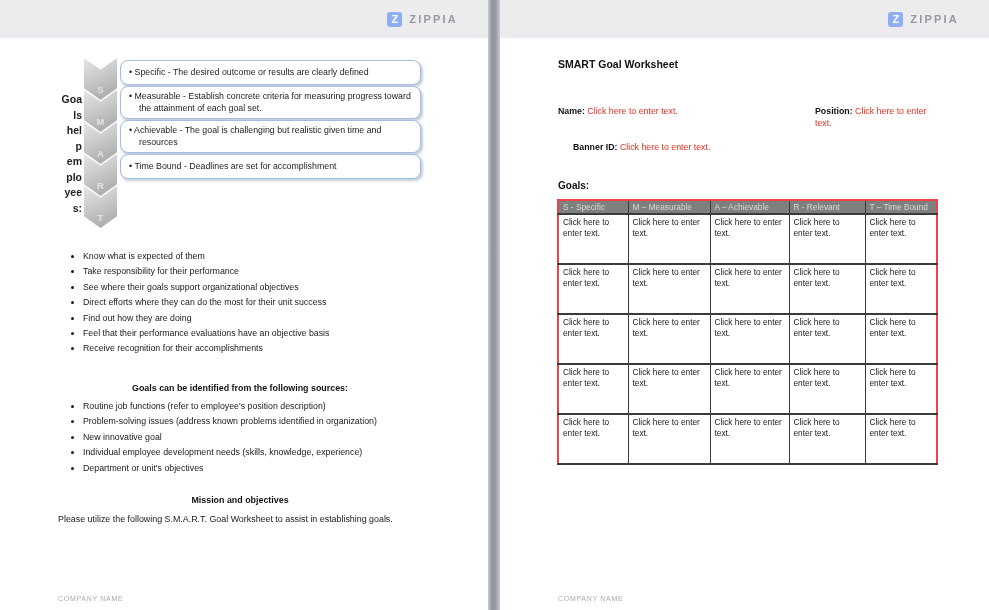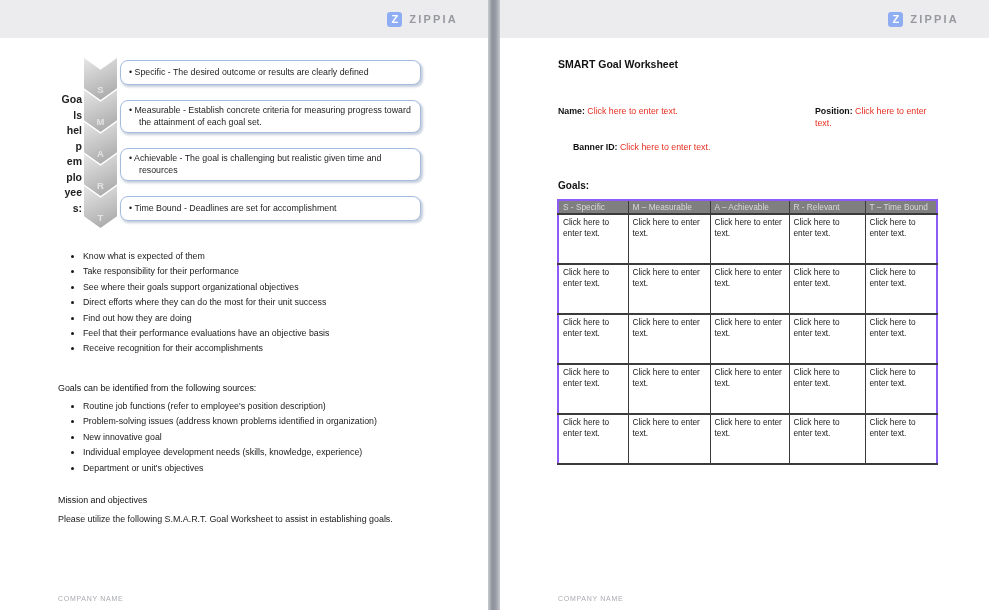--- a/index.html
+++ b/index.html
@@ -29,52 +29,52 @@
 
   .diagram { position:absolute; left:84px; top:58px; width:340px; height:168px; }
   .chevrons { position:absolute; left:0; top:0; width:33px; height:168px; }
   .chevron { position:absolute; left:0; width:33px; height:42px;
              clip-path:polygon(0 0, 50% 28%, 100% 0, 100% 72%, 50% 100%, 0 72%);
              background:linear-gradient(155deg,#e6e6e6 0%,#c2c2c2 55%,#a3a3a3 100%);
              display:flex; align-items:flex-end; justify-content:center; padding-bottom:5px;
              color:#e3e3e3; font-size:9.5px; font-weight:bold; }
   .chev-0{top:0;} .chev-1{top:32px;} .chev-2{top:64px;} .chev-3{top:96px;} .chev-4{top:128px;}
 
-  .smart-boxes { position:absolute; left:36px; top:2px; width:301px; display:flex; flex-direction:column; gap:15px; }
+  .smart-boxes { position:absolute; left:36px; top:2px; width:301px; display:flex; flex-direction:column; gap:1px; }
   .smart-box { border:1px solid #a3bce0; border-radius:8px; background:#fff;
                box-shadow:1.5px 2px 2.5px rgba(125,145,175,.45);
                padding:4px 8px; min-height:25px; display:flex; align-items:center; }
   .smart-box p { font-size:8.8px; line-height:11.5px; color:#1c1c1c; padding-left:10px; text-indent:-10px; }
   .smart-box p::before { content:"• "; }
 
   .bullets1 { position:absolute; left:68px; top:251px; width:370px; }
   .bullets2 { position:absolute; left:68px; top:401px; width:370px; }
   .bullets1 ul, .bullets2 ul { list-style:disc outside; padding-left:15px; }
   .bullets1 li, .bullets2 li { font-size:8.8px; line-height:11px; margin-bottom:4.4px; color:#191919; }
 
-  .section-heading { position:absolute; left:58px; width:364px; 
-                     font-weight:normal; font-size:8.9px; color:#111; }
+  .section-heading { position:absolute; left:58px; width:364px; text-align:center;
+                     font-weight:bold; font-size:8.9px; color:#111; }
   .heading-sources { top:383px; }
   .heading-mission { top:495px; }
   .mission-text { position:absolute; left:58px; top:514px; width:380px; font-size:8.9px; color:#191919; }
 
   
   .ws-title { position:absolute; left:58px; top:58px; font-size:10.5px; font-weight:bold; color:#111; }
   .field { position:absolute; font-size:8.8px; line-height:12px; }
   .f-name    { left:58px;  top:105px; width:250px; }
   .f-position{ left:315px; top:105px; width:126px; }
   .f-banner  { left:73px;  top:141px; width:250px; }
   .f-review  { left:315px; top:141px; width:126px; }
   .flabel { font-weight:bold; color:#111; }
   .fvalue { color:#e52e1f; cursor:pointer; }
 
   .goals-label { position:absolute; left:58px; top:180px; font-size:10px; font-weight:bold; color:#111; }
 
   .goal-table { position:absolute; left:57px; top:199px; width:379px;
-                border-collapse:collapse; table-layout:fixed; border:2px solid #8b5cf6; }
+                border-collapse:collapse; table-layout:fixed; border:2px solid #ef4444; }
   .goal-table th { background:#7f7f7f; color:#d9d9d9; font-size:8.3px; font-weight:normal;
                    text-align:left; padding:1px 4px; height:13px;
                    border:1px solid #3b3b3b; border-bottom-width:2px; }
   .goal-table td { vertical-align:top; font-size:8.3px; line-height:11px; padding:2px 4px;
                    height:50px; border:1px solid #3b3b3b; border-bottom-width:2px;
                    color:#1a1a1a; cursor:pointer; }
   .c0{width:70px;} .c1{width:82px;} .c2{width:79px;} .c3{width:76px;} .c4{width:72px;}
 </style>
 </head>
 <body>

